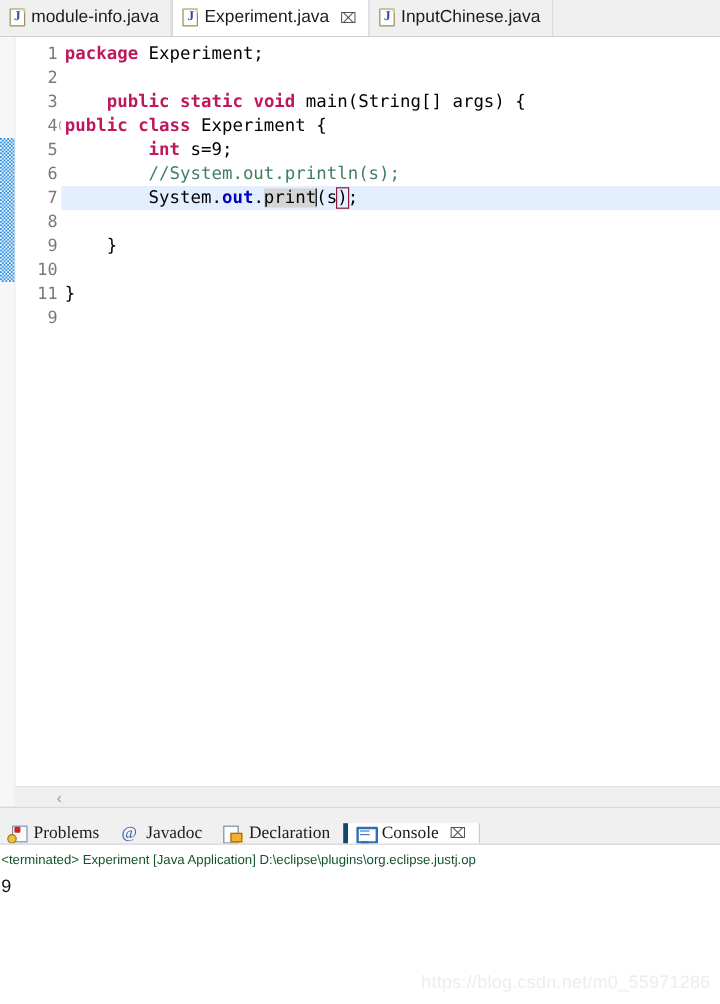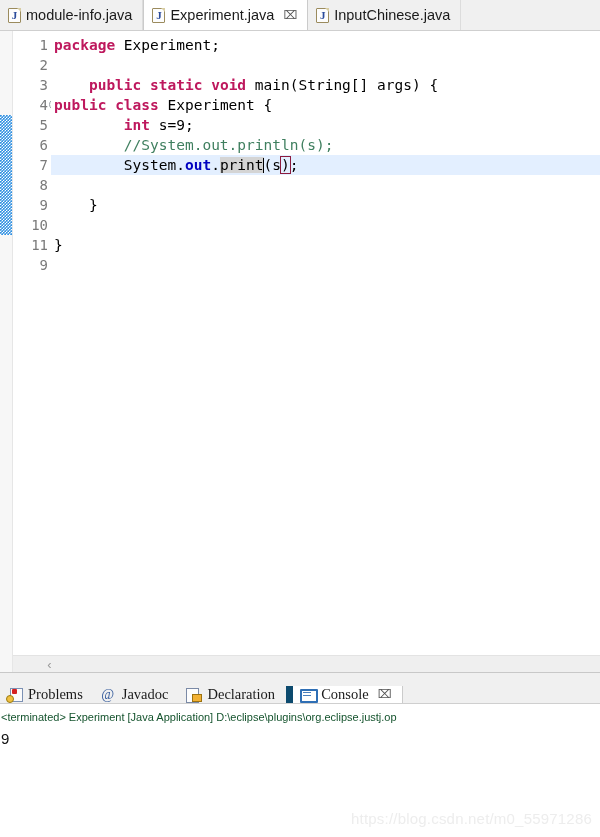--- a/index.html
+++ b/index.html
@@ -19,21 +19,21 @@
     background: #ffffff;
   }
 
   
   .editor-tabbar {
     position: relative;
     height: 31px;
     background: #f0f0f0;
     border-bottom: 1px solid #cfcfcf;
     display: flex;
-    align-items: center;
+    align-items: flex-end;
     overflow: hidden;
   }
   .etab {
     display: flex;
     align-items: center;
     gap: 5px;
     padding: 0 10px 0 8px;
     height: 31px;
     font-size: 14.5px;
     color: #1b1b1b;
@@ -229,21 +229,21 @@
     align-items: center;
     gap: 6px;
     padding: 0 11px 0 6px;
     font-size: 14.5px;
     color: #1b1b1b;
     white-space: nowrap;
     cursor: default;
   }
   .vtab.active {
     background: #ffffff;
-    border-left: 7px solid #0c4a6e;
+    border-left: 4px solid #0c4a6e;
     border-right: 1px solid #cbcbcb;
   }
   .vtab-close {
     font-size: 12px;
     color: #555;
     margin-left: 3px;
   }
 
   
   .ic {

